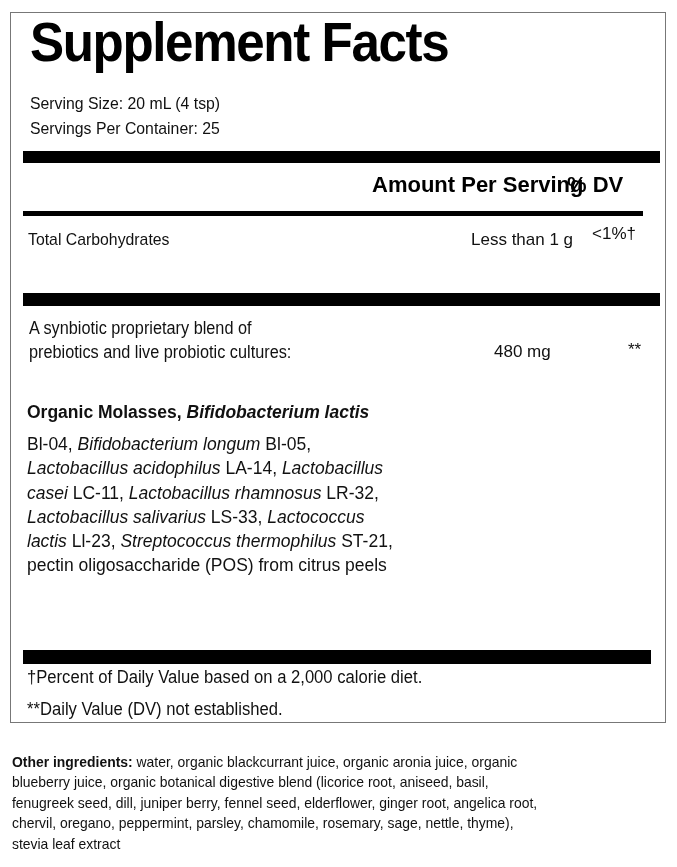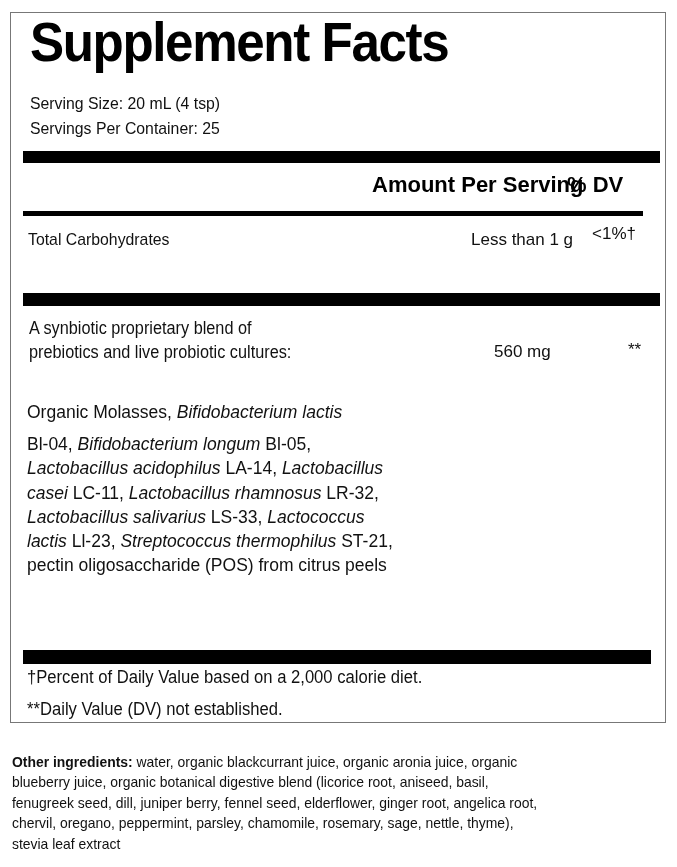--- a/index.html
+++ b/index.html
@@ -7,21 +7,21 @@
     .panel { position: absolute; left: 10px; top: 12px; width: 656px; height: 711px; border: 1px solid #777; box-sizing: border-box; }
     .abs { position: absolute; white-space: nowrap; }
     .title { left: 30px; top: 10px; font-family: "Liberation Sans", sans-serif; font-weight: bold; font-size: 55px; letter-spacing: -1.5px; color: #000; line-height: 64px; transform: scaleX(0.93); transform-origin: left top; }
     .serving { left: 30px; font-size: 17px; color: #111; transform: scaleX(0.93); transform-origin: left top; }
     .bar { position: absolute; background: #000; }
     .hdr { font-weight: bold; font-size: 22px; color: #000; }
     .cell { font-size: 17px; color: #111; }
     .blend { left: 29px; font-size: 17.5px; color: #111; line-height: 24px; white-space: normal; width: 360px; }
     .ingr { left: 27px; top: 400px; width: 370px; font-size: 17.5px; line-height: 24.2px; color: #111; white-space: normal; }
     .ingr i { font-style: italic; }
-    .ingr .first { margin-bottom: 8px; }
+    .ingr .first { margin-bottom: 8px; font-weight: bold; }
     .foot { left: 27px; font-size: 17.5px; color: #111; transform: scaleX(0.95); transform-origin: left top; }
     .other { left: 12px; top: 752px; width: 560px; font-size: 14.5px; line-height: 20.4px; color: #111; white-space: normal; transform: scaleX(0.96); transform-origin: left top; }
     .other b { font-weight: bold; }
   </style>
 </head>
 <body>
 
 <div class="panel"></div>
 
 <div class="abs title">Supplement Facts</div>
@@ -39,21 +39,21 @@
 <div class="abs cell" style="left:28px; top:230px; transform:scaleX(0.93); transform-origin:left top;">Total Carbohydrates</div>
 <div class="abs cell" style="left:444px; top:230px;margin-left:27px;">Less than 1 g</div>
 <div class="abs cell" style="left:592px; top:224px;">&lt;1%†</div>
 
 <div class="bar" style="left:23px; top:293px; width:637px; height:13px;"></div>
 
 <div class="abs blend" style="top:316px; transform:scaleX(0.93); transform-origin:left top; width:400px;">
   <div>A synbiotic proprietary blend of</div>
   <div>prebiotics and live probiotic cultures:</div>
 </div>
-<div class="abs cell" style="left:494px; top:342px;">560 mg</div>
+<div class="abs cell" style="left:494px; top:342px;">480 mg</div>
 <div class="abs cell" style="left:628px; top:340px;">**</div>
 
 <div class="abs ingr">
   <div class="first"><span>Organic Molasses, </span><i>Bifidobacterium lactis</i></div>
   <div><span>Bl-04, </span><i>Bifidobacterium longum</i><span> Bl-05, </span><i>Lactobacillus acidophilus</i><span> LA-14, </span><i>Lactobacillus casei</i><span> LC-11, </span><i>Lactobacillus rhamnosus</i><span> LR-32, </span><i>Lactobacillus salivarius</i><span> LS-33, </span><i>Lactococcus lactis</i><span> Ll-23, </span><i>Streptococcus thermophilus</i><span> ST-21, </span><span>pectin oligosaccharide (POS) from citrus peels</span></div>
 </div>
 
 <div class="bar" style="left:23px; top:650px; width:628px; height:14px;"></div>
 
 <div class="abs foot" style="top:667px;">†Percent of Daily Value based on a 2,000 calorie diet.</div>

